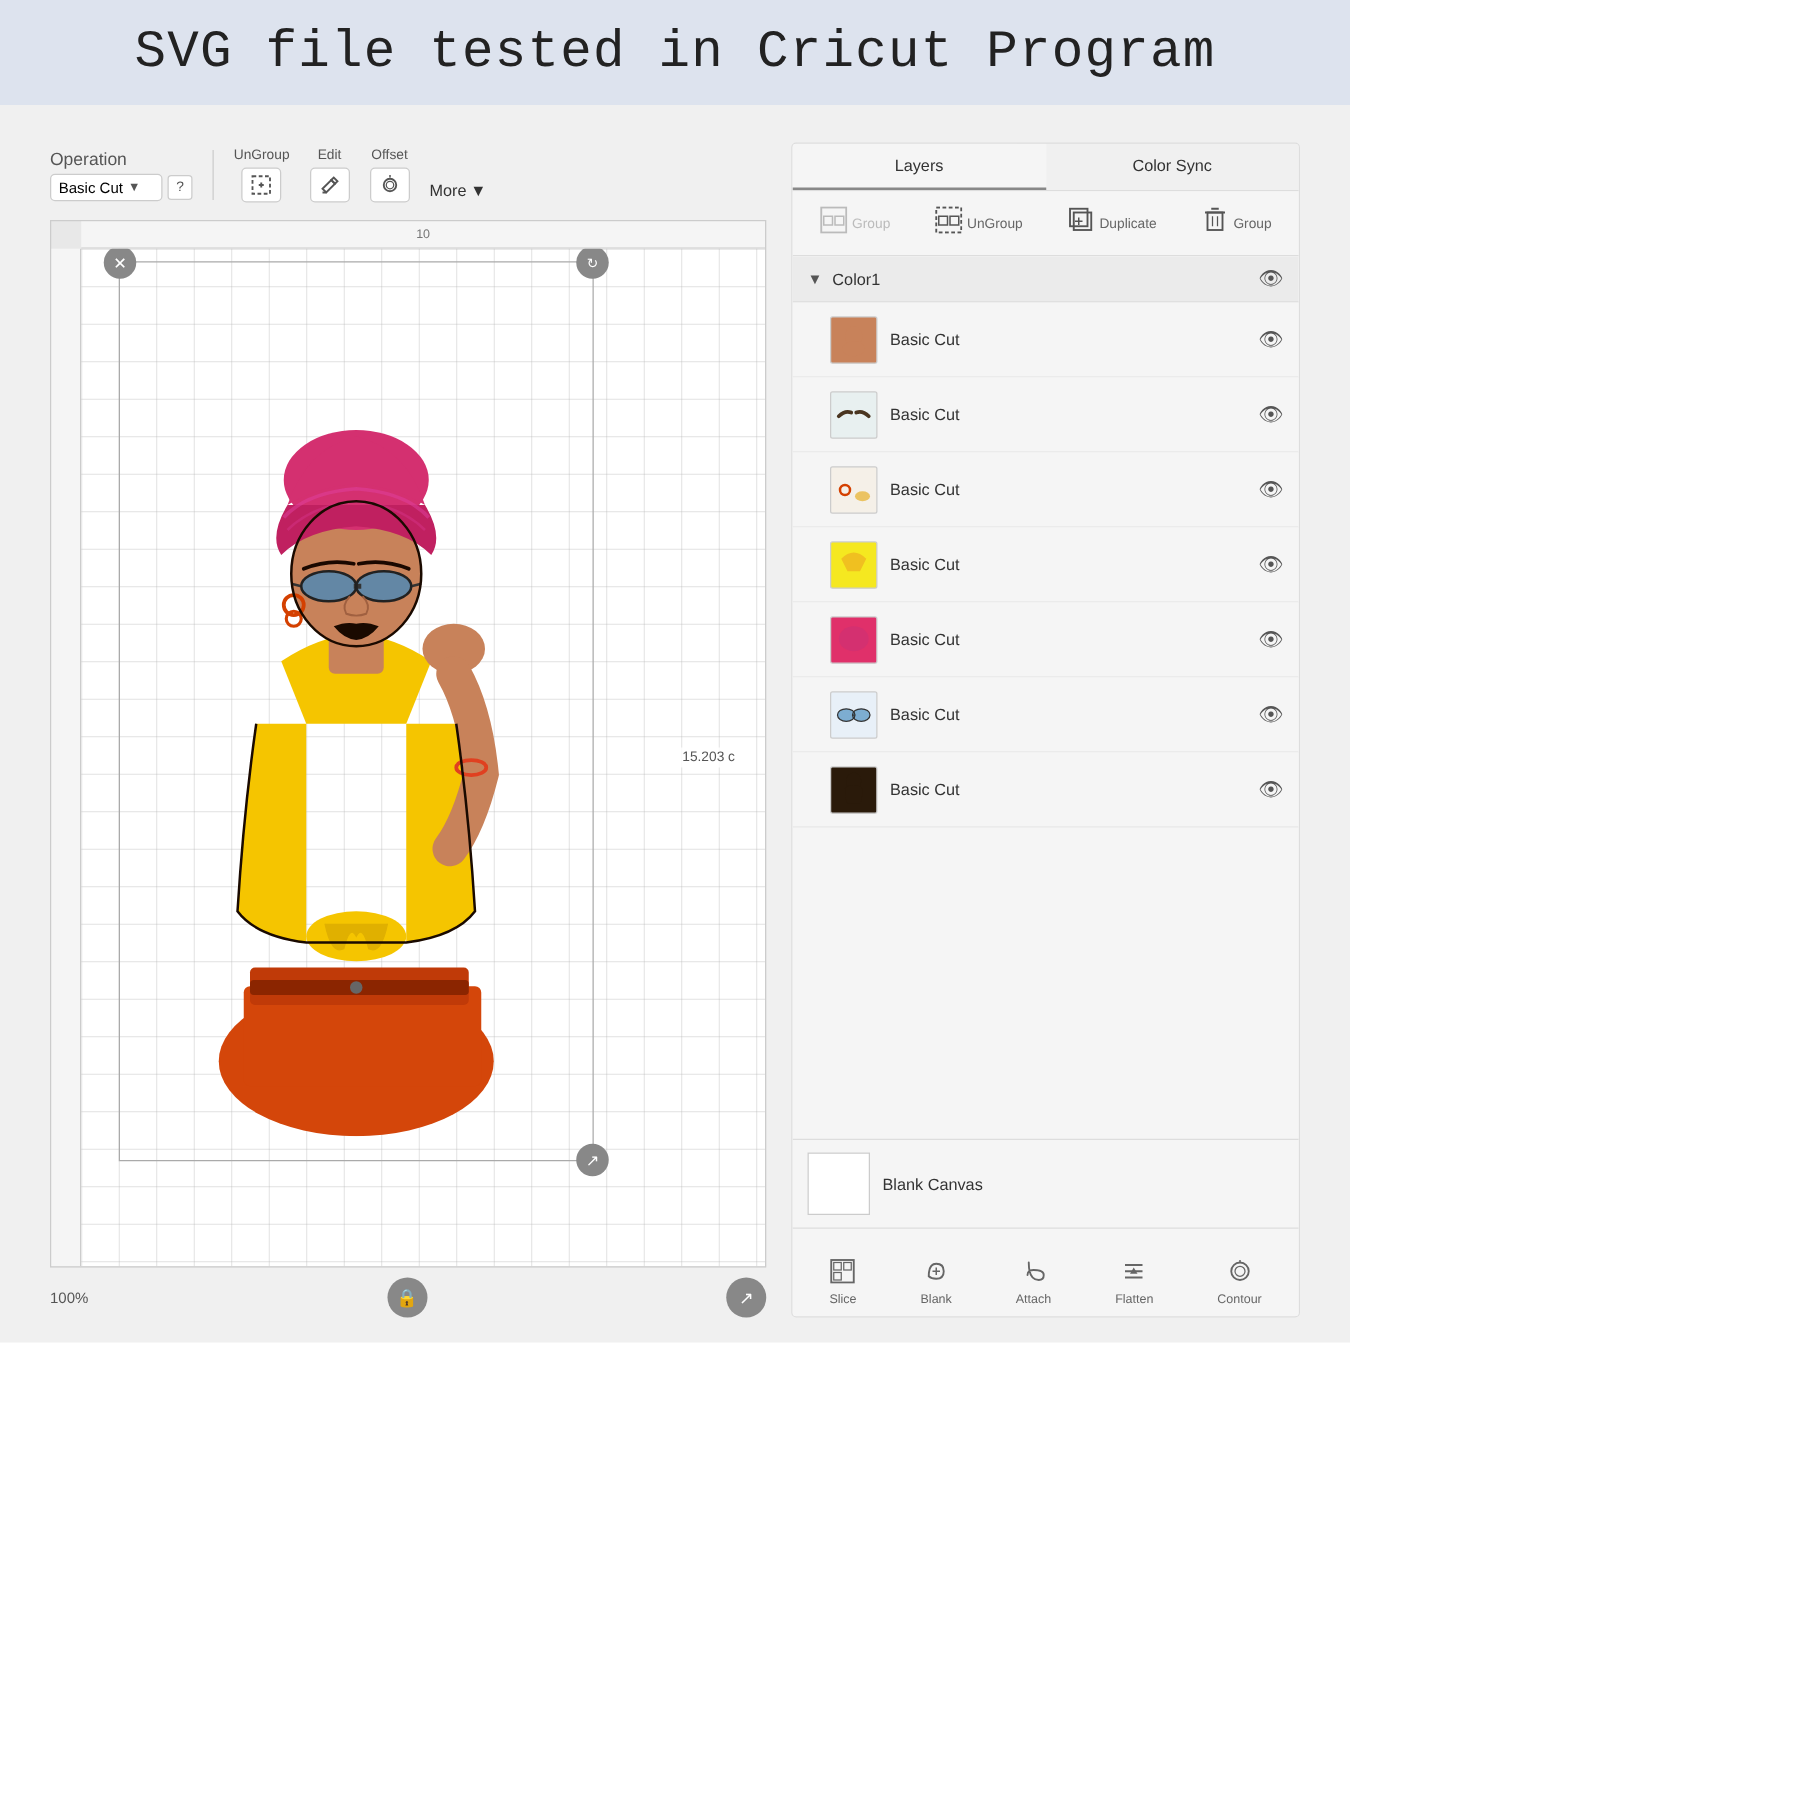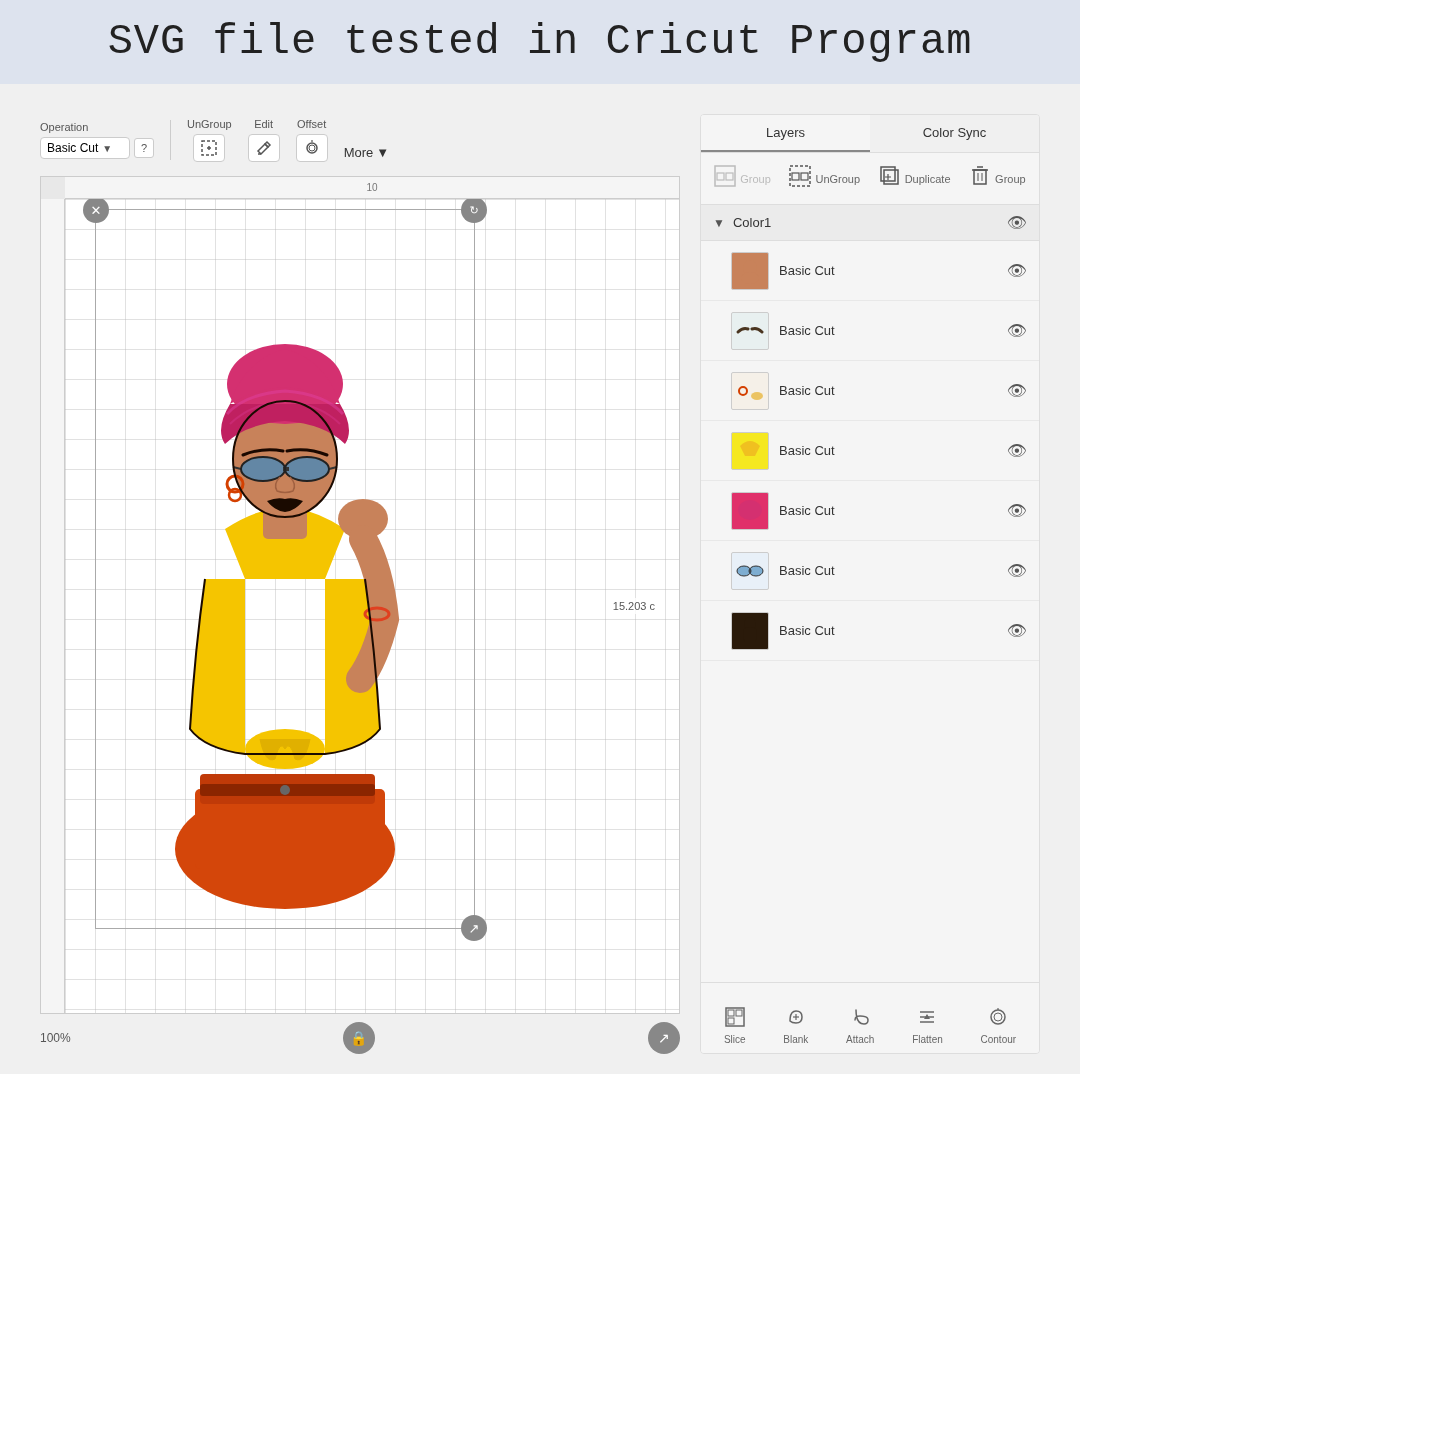--- a/index.html
+++ b/index.html
@@ -55,21 +55,21 @@
     }
 
     .toolbar-group {
       display: flex;
       flex-direction: column;
       align-items: flex-start;
       gap: 4px;
     }
 
     .toolbar-label {
-      font-size: 11px;
+      font-size: 14px;
       color: #555;
     }
 
     .toolbar-control {
       display: flex;
       align-items: center;
       gap: 4px;
     }
 
     .select-dropdown {
@@ -289,21 +289,21 @@
       display: flex;
       align-items: center;
       justify-content: center;
       color: white;
       font-size: 14px;
       cursor: pointer;
     }
 
     
     .layers-panel {
-      width: 340px;
+      width: 407px;
       background: #f5f5f5;
       border: 1px solid #ddd;
       display: flex;
       flex-direction: column;
       border-radius: 4px;
       overflow: hidden;
     }
 
     .panel-tabs {
       display: flex;
@@ -788,20 +788,24 @@
             <ellipse cx="15" cy="8" rx="6" ry="7" fill="#2a1a0a"></ellipse>
             <path d="M8 14 Q8 22 10 26 L20 26 Q22 22 22 14 Q20 11 15 11 Q10 11 8 14 Z" fill="#2a1a0a"></path>
           </svg>
         </div>
         <span class="layer-name">Basic Cut</span>
         <span class="layer-eye">👁</span>
       </div>
 
     </div>
 
+    <div class="blank-canvas-section">
+      <div class="blank-canvas-thumb"></div>
+      <span class="blank-canvas-label">Blank Canvas</span>
+    </div>
 
     <div class="panel-bottom-toolbar">
       <div class="bottom-tool-btn">
         <div class="bottom-tool-icon">
           <svg width="20" height="20" viewBox="0 0 20 20">
             <rect x="1" y="1" width="18" height="18" fill="none" stroke="#666" stroke-width="1.5"></rect>
             <rect x="3" y="3" width="6" height="6" fill="none" stroke="#666" stroke-width="1"></rect>
             <rect x="11" y="3" width="6" height="6" fill="none" stroke="#666" stroke-width="1"></rect>
             <rect x="3" y="11" width="6" height="6" fill="none" stroke="#666" stroke-width="1"></rect>
           </svg>

